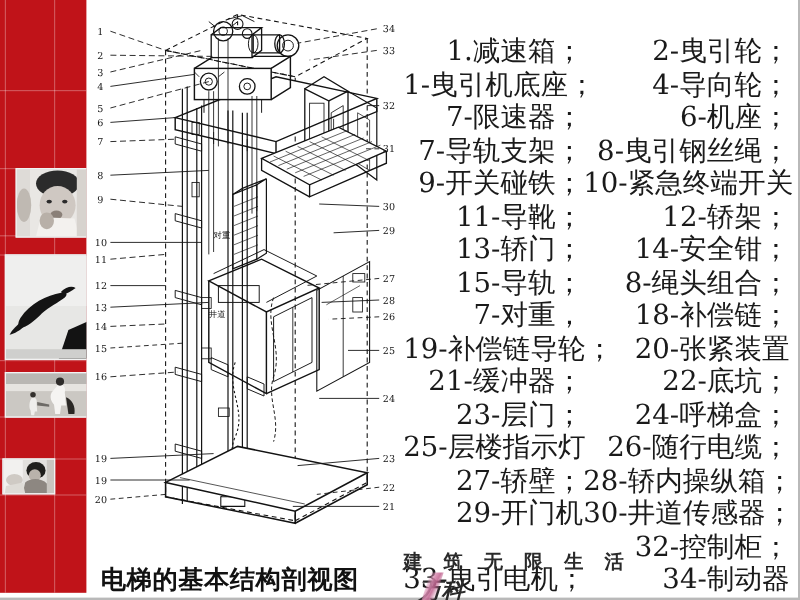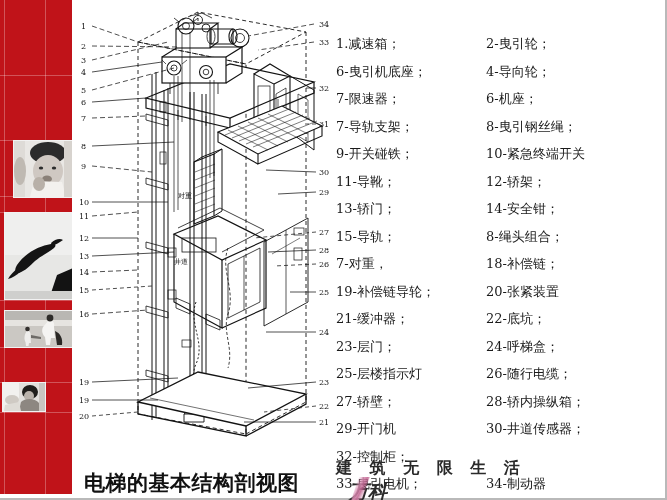--- a/index.html
+++ b/index.html
@@ -45,23 +45,24 @@
     color:#111111;
     letter-spacing:.5px;
     white-space:nowrap;
     margin-top:20px;
   }
 
   
   #legend{
     position:absolute;left:336px;top:30px;width:322px;
     font-family:"DejaVu Serif","Liberation Serif",serif;
-    font-size:13px;
+    font-size:23px;
     color:#1a1a1a;
     line-height:27.5px;
+    text-align:right;
   }
   .legend-row{
     display:flex;
     white-space:nowrap;
   }
   .legend-a{display:inline-block;width:150px;flex:0 0 150px;}
   .legend-b{display:inline-block;flex:1 1 auto;}
 
   
   #footer{
@@ -398,21 +399,21 @@
   </div>
 
   <div id="diagram-title">电梯的基本结构剖视图</div>
 
   <div id="legend">
     <div class="legend-row">
       <span class="legend-a">1.减速箱；</span>
       <span class="legend-b">2-曳引轮；</span>
     </div>
     <div class="legend-row">
-      <span class="legend-a">6-曳引机底座；</span>
+      <span class="legend-a">1-曳引机底座；</span>
       <span class="legend-b">4-导向轮；</span>
     </div>
     <div class="legend-row">
       <span class="legend-a">7-限速器；</span>
       <span class="legend-b">6-机座；</span>
     </div>
     <div class="legend-row">
       <span class="legend-a">7-导轨支架；</span>
       <span class="legend-b">8-曳引钢丝绳；</span>
     </div>

